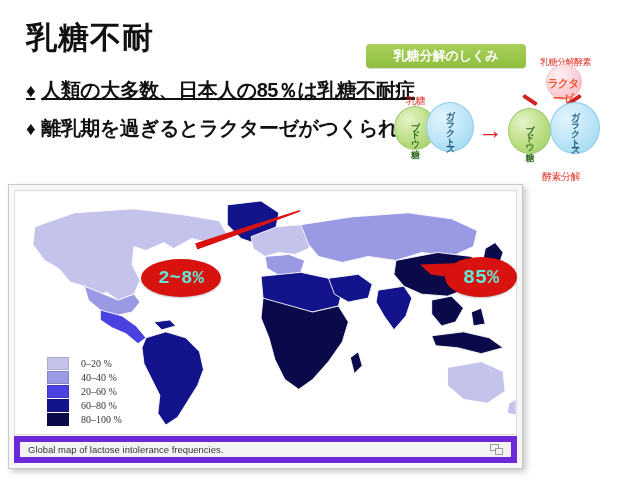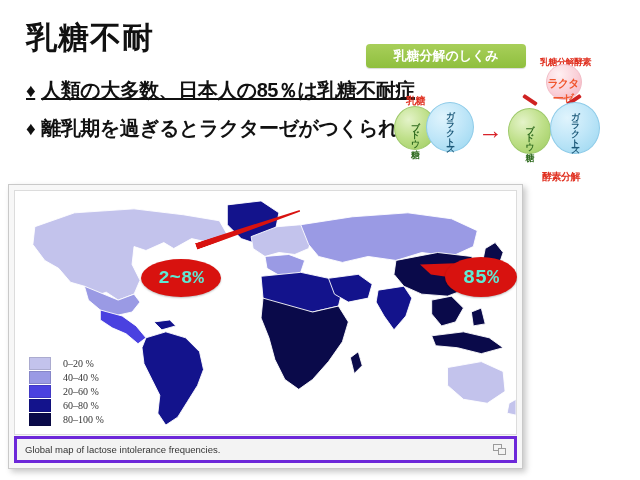--- a/index.html
+++ b/index.html
@@ -29,21 +29,21 @@
   
   #diagram{position:absolute;left:360px;top:36px;width:276px;height:152px;}
   .pill{
     position:absolute;left:6px;top:8px;width:160px;height:24px;
     background:linear-gradient(#a8cf5a,#8fbf3e);
     border-radius:4px;color:#fff;font-size:13px;font-weight:bold;
     display:flex;align-items:center;justify-content:center;
     letter-spacing:0px;box-shadow:0 1px 1px rgba(0,0,0,.15);
   }
   .lbl-red{
-    position:absolute;color:#e03020;font-size:10px;font-weight:bold;
+    position:absolute;color:#e03020;font-size:10px;font-weight:normal;
     white-space:nowrap;letter-spacing:-0.5px;text-align:center;
   }
   #lbl-nyuto{left:46px;top:58px;}
   #lbl-enzyme{left:180px;top:20px;font-size:9px;}
   #lbl-bunkai{left:182px;top:134px;}
 
   .mol{
     position:absolute;border-radius:50%;
     display:flex;align-items:center;justify-content:center;
     font-size:9px;font-weight:bold;line-height:1.0;
@@ -87,21 +87,21 @@
     box-shadow:3px 3px 6px rgba(0,0,0,.22);
     box-sizing:border-box;padding:5px;
   }
   #map-frame{
     position:relative;width:100%;height:245px;background:#ffffff;
     border:1px solid #dcdcdc;box-sizing:border-box;overflow:hidden;
   }
   #map-svg{position:absolute;left:0;top:0;width:100%;height:100%;}
 
   
-  #legend{position:absolute;left:14px;bottom:8px;z-index:6;}
+  #legend{position:absolute;left:32px;bottom:8px;z-index:6;}
   .leg-row{display:flex;align-items:center;height:14px;}
   .leg-sw{width:22px;height:13px;border:1px solid rgba(0,0,0,.12);box-sizing:border-box;}
   .leg-txt{
     margin-left:12px;font-size:10px;color:#333;
     font-family:"Liberation Serif","DejaVu Serif",serif;white-space:nowrap;
   }
 
   
   .bubble{
     position:absolute;z-index:8;border-radius:50%;
@@ -115,21 +115,21 @@
   .tail{position:absolute;z-index:7;background:#d8120f;}
   #tail-eu{left:196px;top:243px;width:110px;height:7px;
            transform:rotate(-19deg);transform-origin:left center;
            clip-path:polygon(0 0,100% 38%,100% 62%,0 100%);}
   #tail-jp{left:420px;top:263px;width:42px;height:16px;
            clip-path:polygon(0 10%,100% 0,100% 100%,26% 72%);}
 
   
   #caption-bar{
     position:absolute;left:5px;right:5px;bottom:5px;height:27px;
-    background:#f3f3f3;border:3px solid #6d28d9;box-sizing:border-box;
+    background:#f3f3f3;border:6px solid #6d28d9;box-sizing:border-box;
     display:flex;align-items:center;
   }
   #caption-text{
     margin-left:8px;font-size:9.5px;color:#333;
     font-family:"Liberation Sans",sans-serif;
   }
   #enlarge-icon{margin-left:auto;margin-right:8px;opacity:.55;}
 </style>
 </head>
 <body>

